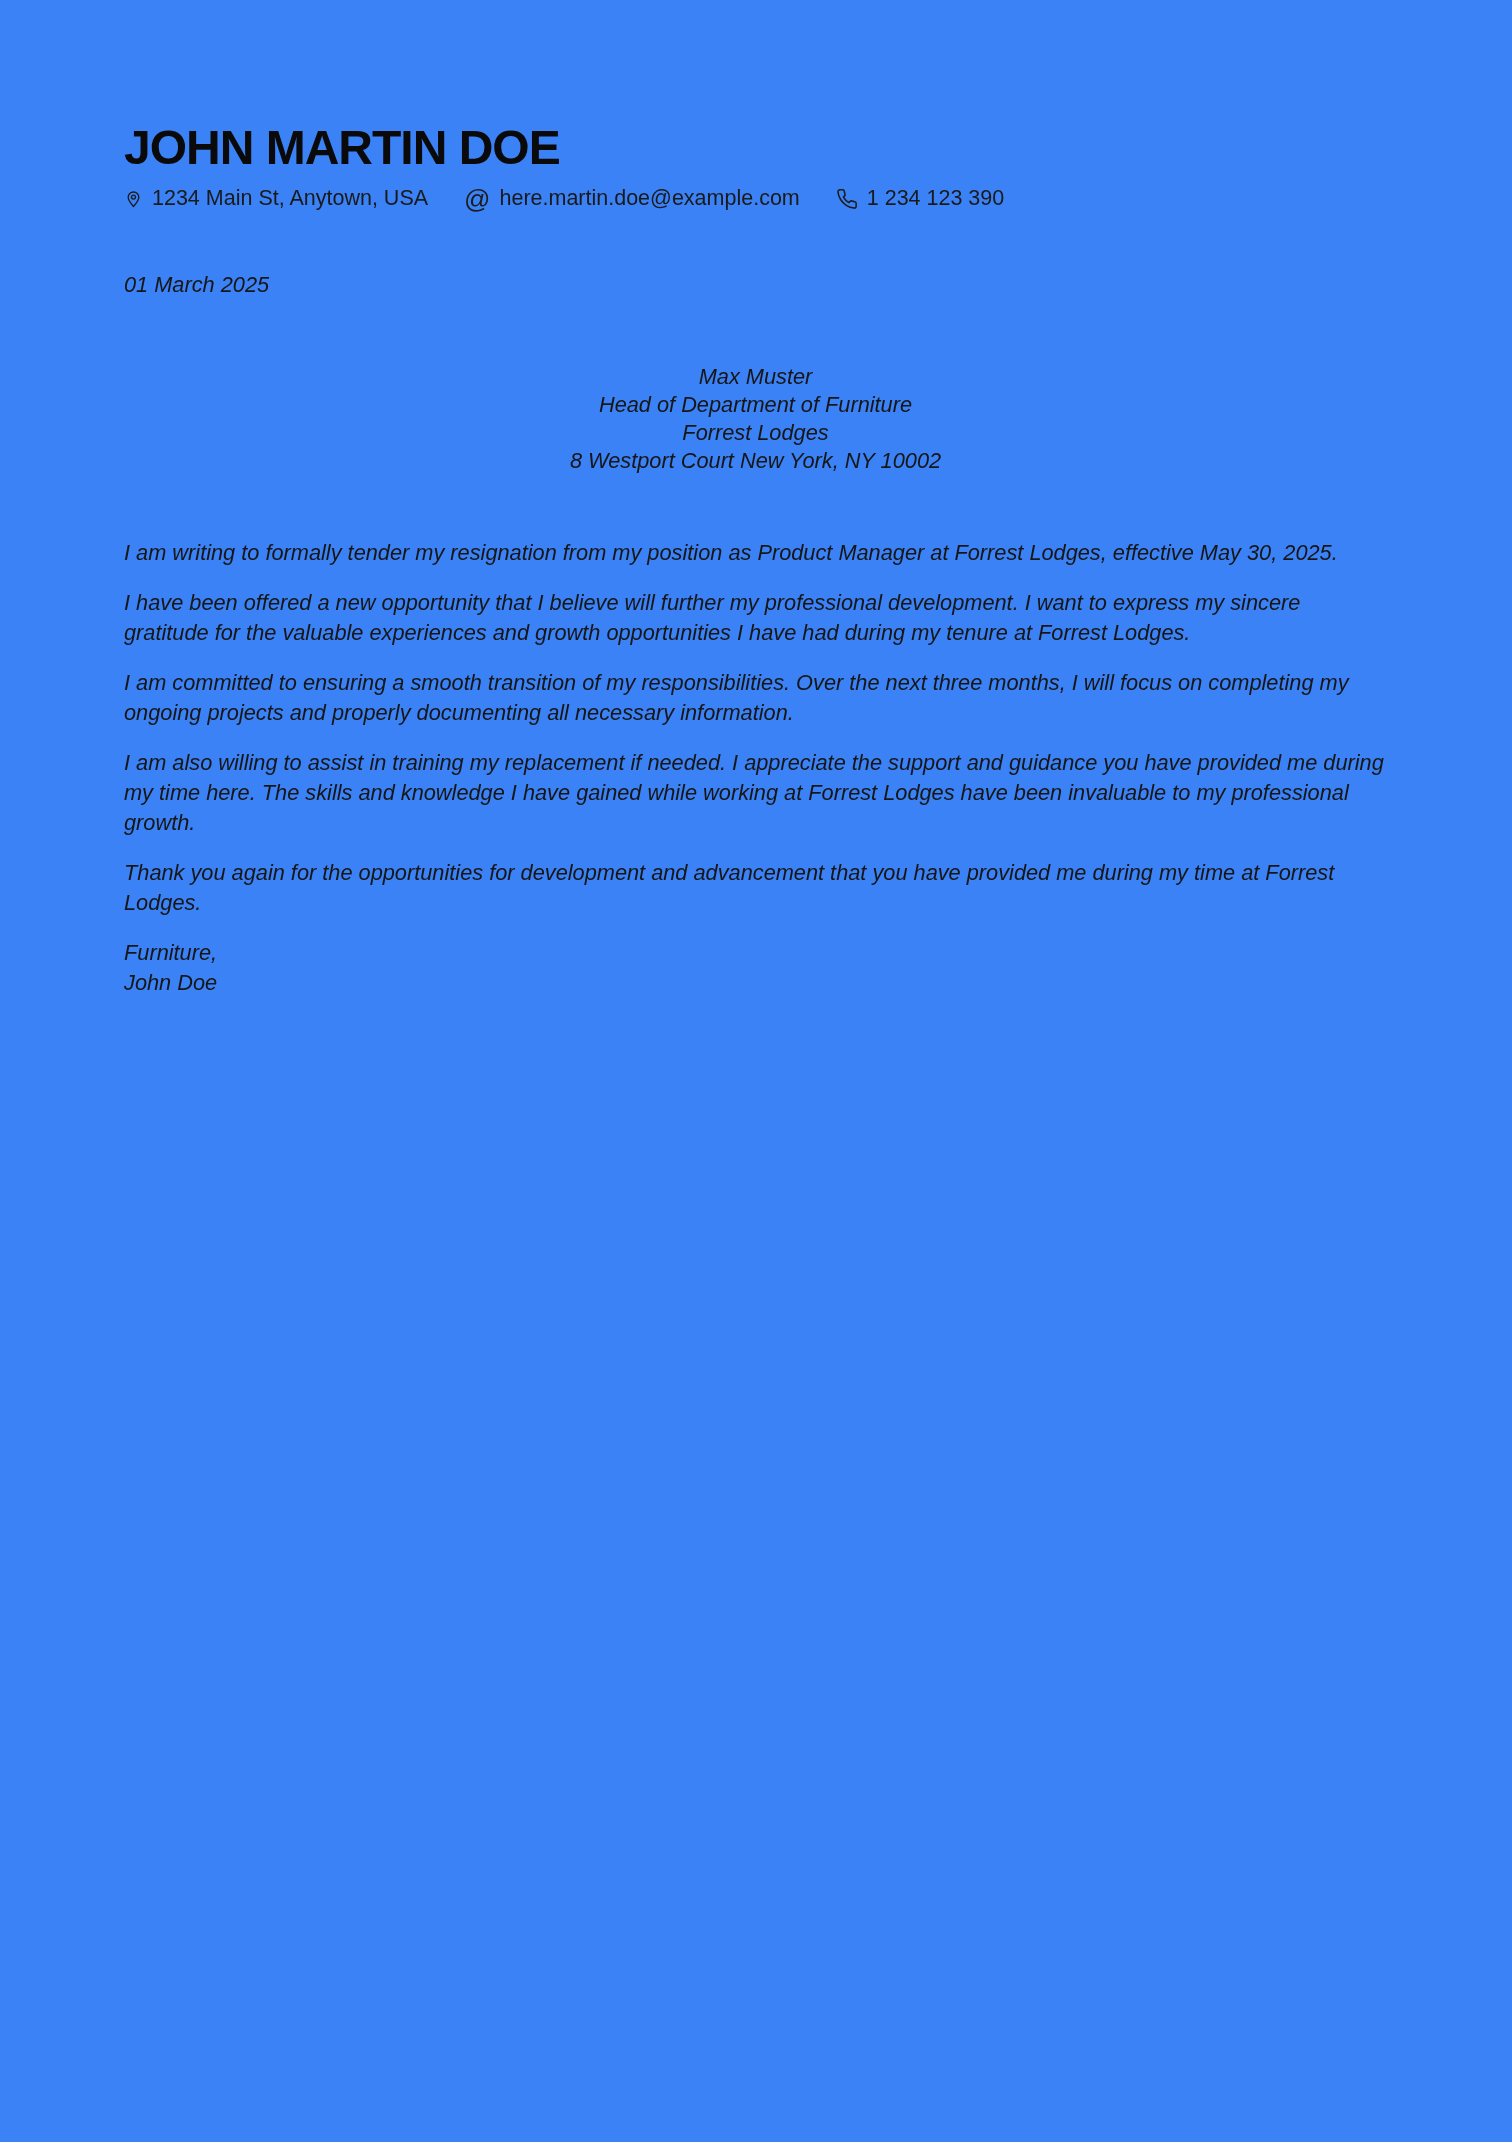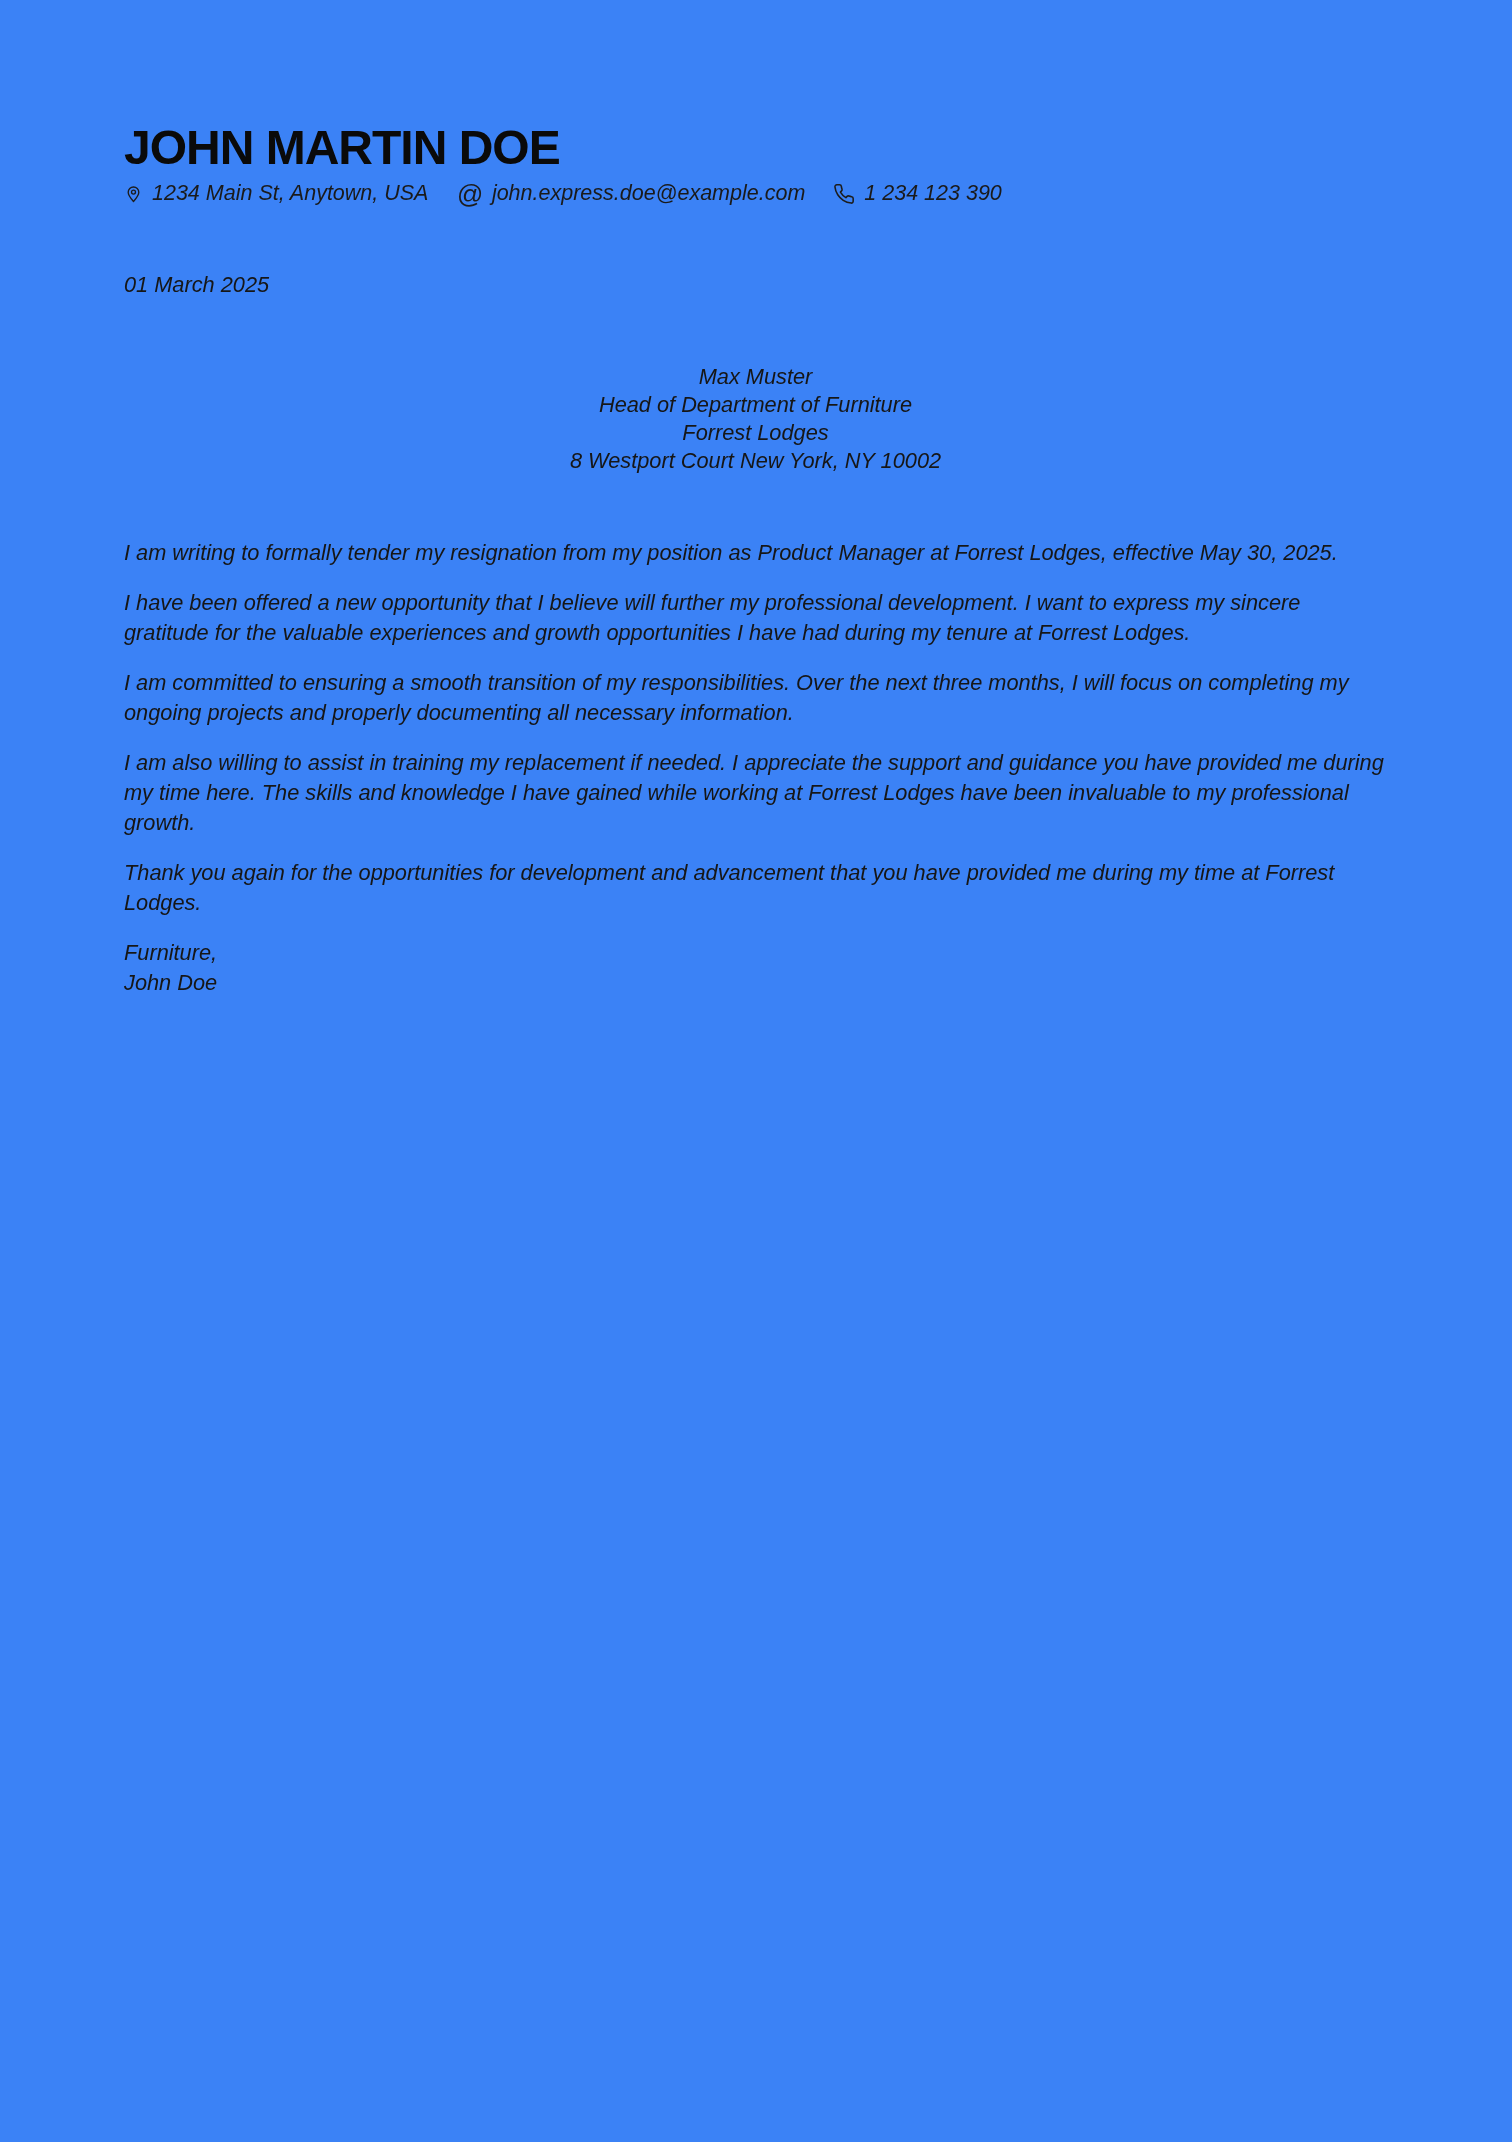--- a/index.html
+++ b/index.html
@@ -20,28 +20,27 @@
   .candidate-name {
     font-size: 48px;
     line-height: 55px;
     font-weight: 700;
     letter-spacing: -1px;
     color: #0a0a0a;
     margin-bottom: 6px;
   }
   .contact-row {
     display: flex;
-    align-items: flex-start;
-    gap: 28px;
+    align-items: flex-end;
+    gap: 36px;
     height: 30px;
     margin-bottom: 59px;
     font-size: 21.5px;
     color: #1a1a1a;
     white-space: nowrap;
-    font-style: italic;
   }
   .contact-item {
     display: flex;
     align-items: center;
     gap: 9px;
   }
   .contact-item svg {
     display: block;
     stroke: #1c1c1c;
     fill: none;
@@ -82,21 +81,21 @@
         <svg width="19" height="24" viewBox="0 0 24 24">
           <path d="M12 21.5C8.2 17.2 5.3 13.6 5.3 9.8a6.7 6.7 0 1 1 13.4 0c0 3.8-2.9 7.4-6.7 11.7z"></path>
           <circle cx="12" cy="9.6" r="2.5"></circle>
         </svg>
       </span>
       <span>1234 Main St, Anytown, USA</span>
     </div>
 
     <div class="contact-item">
       <span class="at-glyph">@</span>
-      <span>john.express.doe@example.com</span>
+      <span>here.martin.doe@example.com</span>
     </div>
 
     <div class="contact-item">
       <span>
         <svg width="22" height="22" viewBox="0 0 24 24">
           <path d="M22 16.92v3a2 2 0 0 1-2.18 2 19.79 19.79 0 0 1-8.63-3.07 19.5 19.5 0 0 1-6-6A19.79 19.79 0 0 1 2.12 4.18 2 2 0 0 1 4.11 2h3a2 2 0 0 1 2 1.72 12.84 12.84 0 0 0 .7 2.81 2 2 0 0 1-.45 2.11L8.09 9.91a16 16 0 0 0 6 6l1.27-1.27a2 2 0 0 1 2.11-.45 12.84 12.84 0 0 0 2.81.7A2 2 0 0 1 22 16.92z"></path>
         </svg>
       </span>
       <span>1 234 123 390</span>
     </div>

